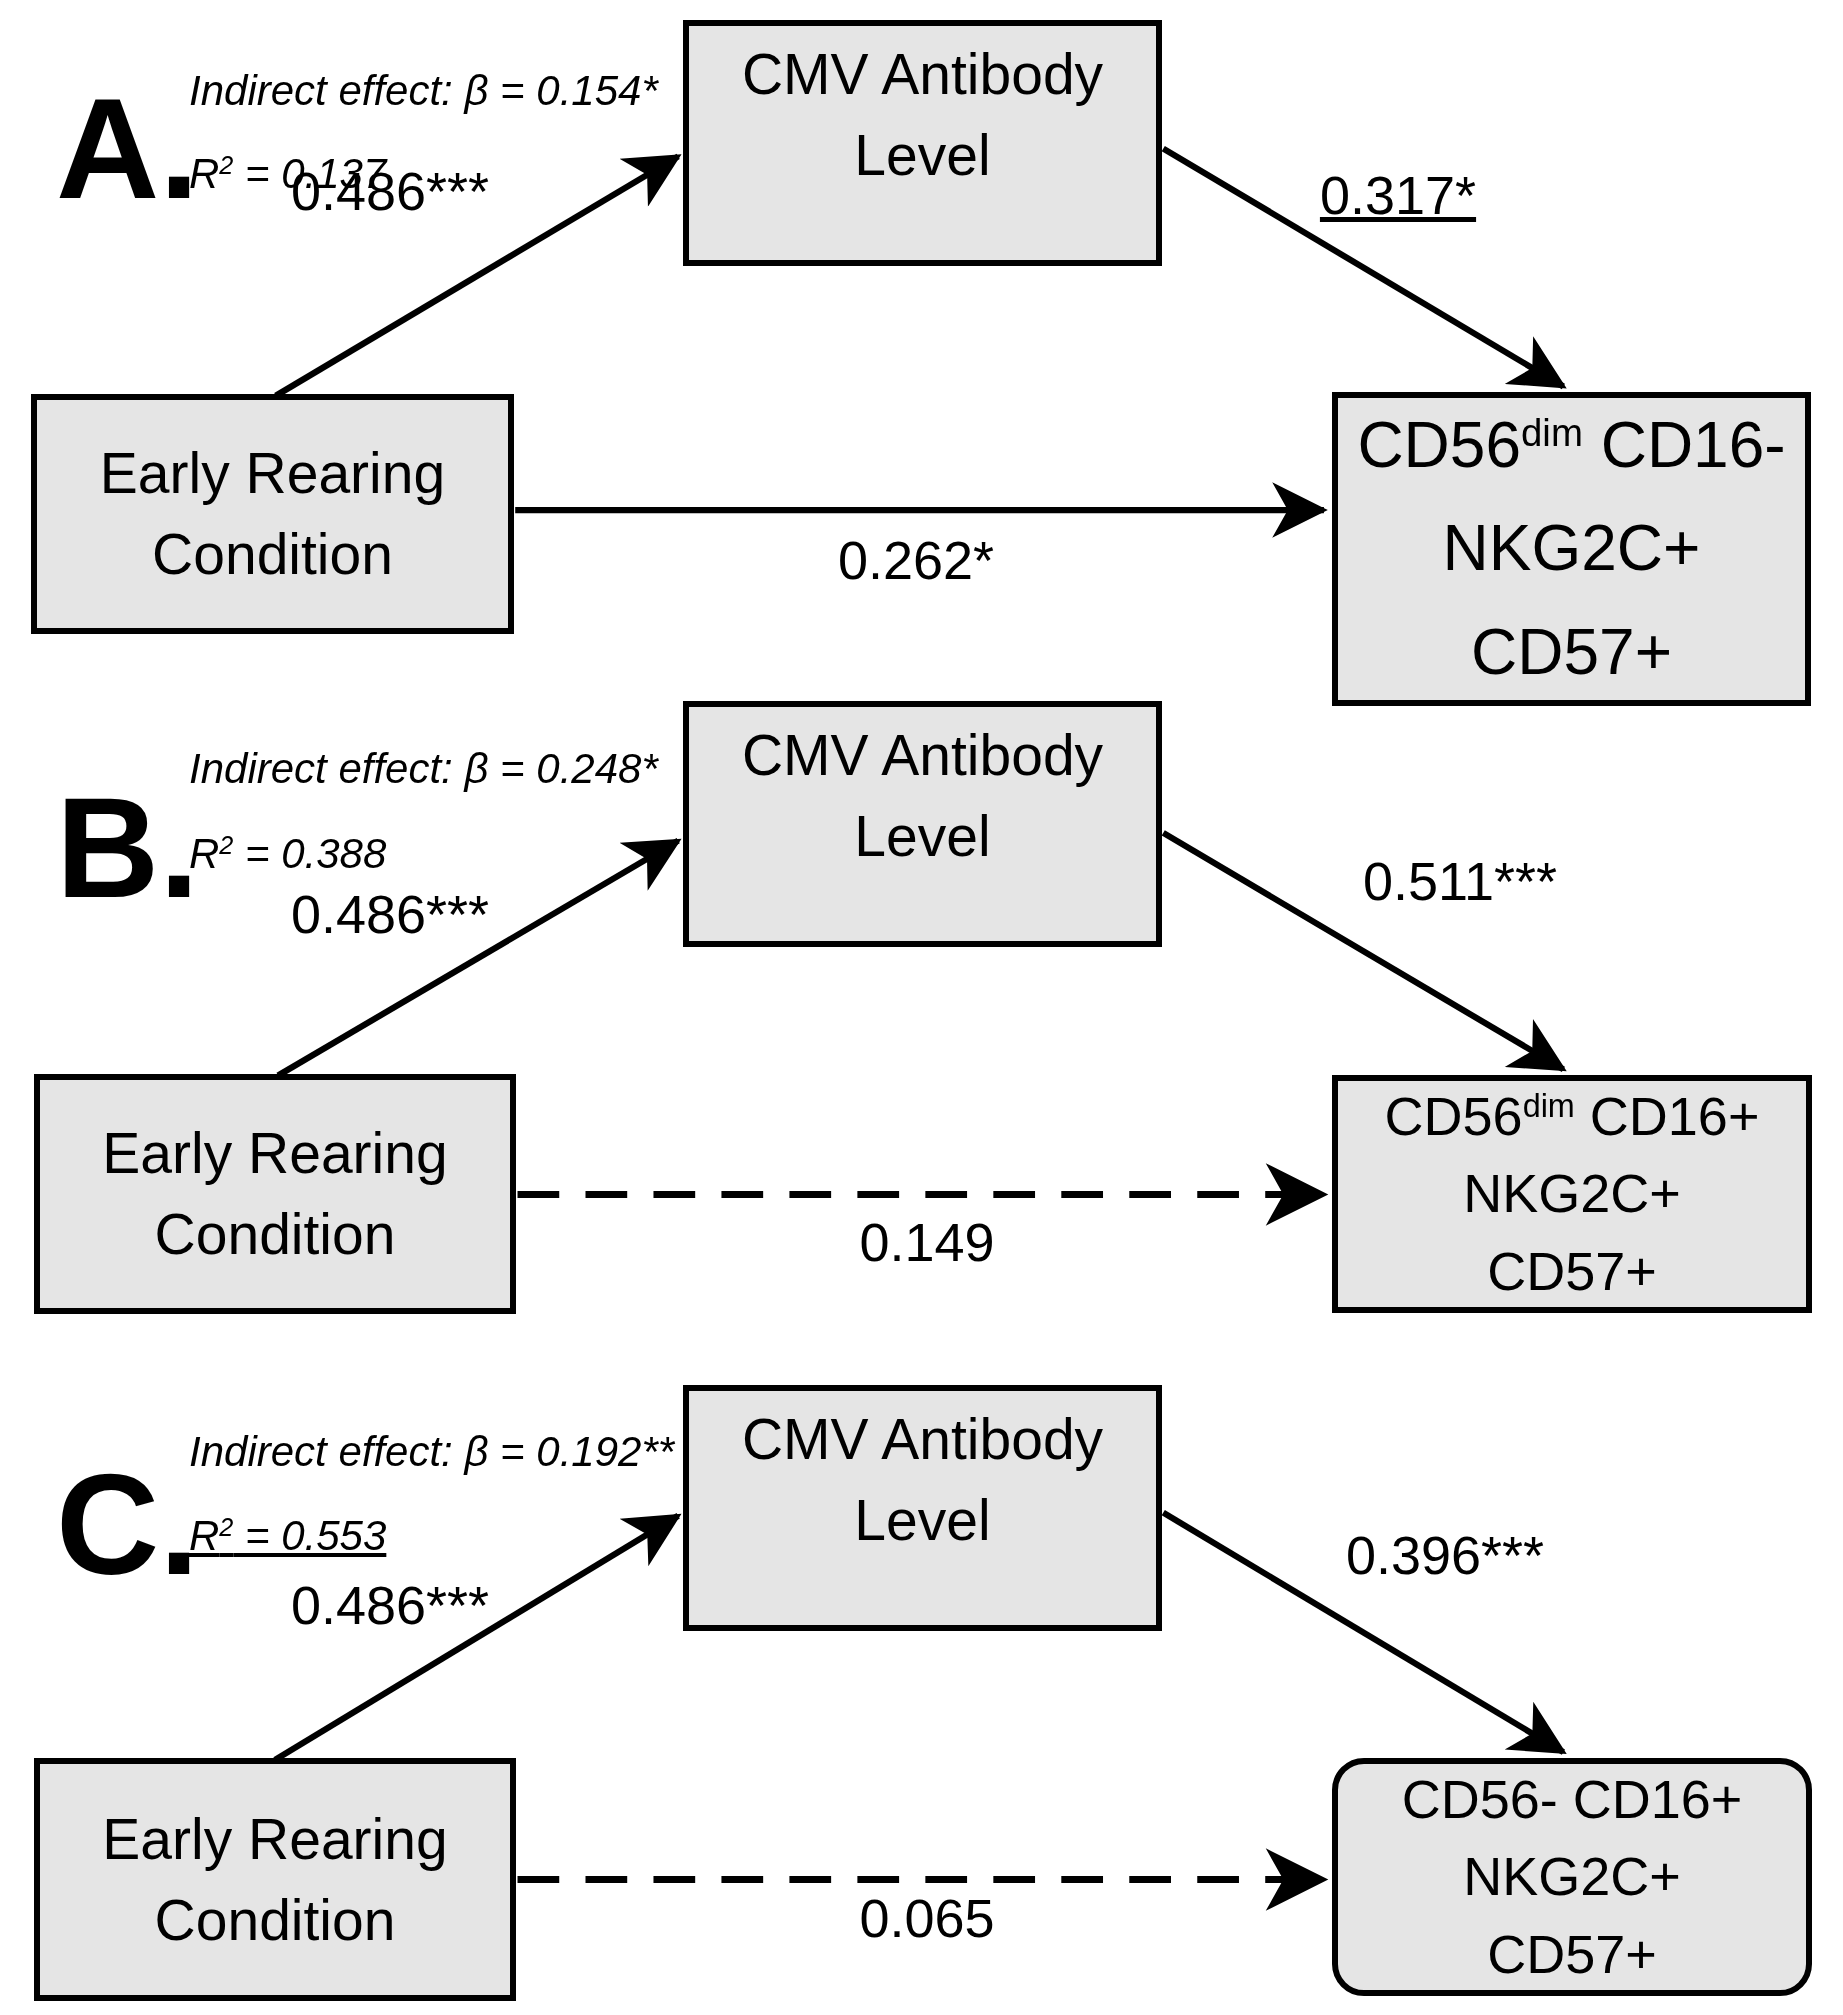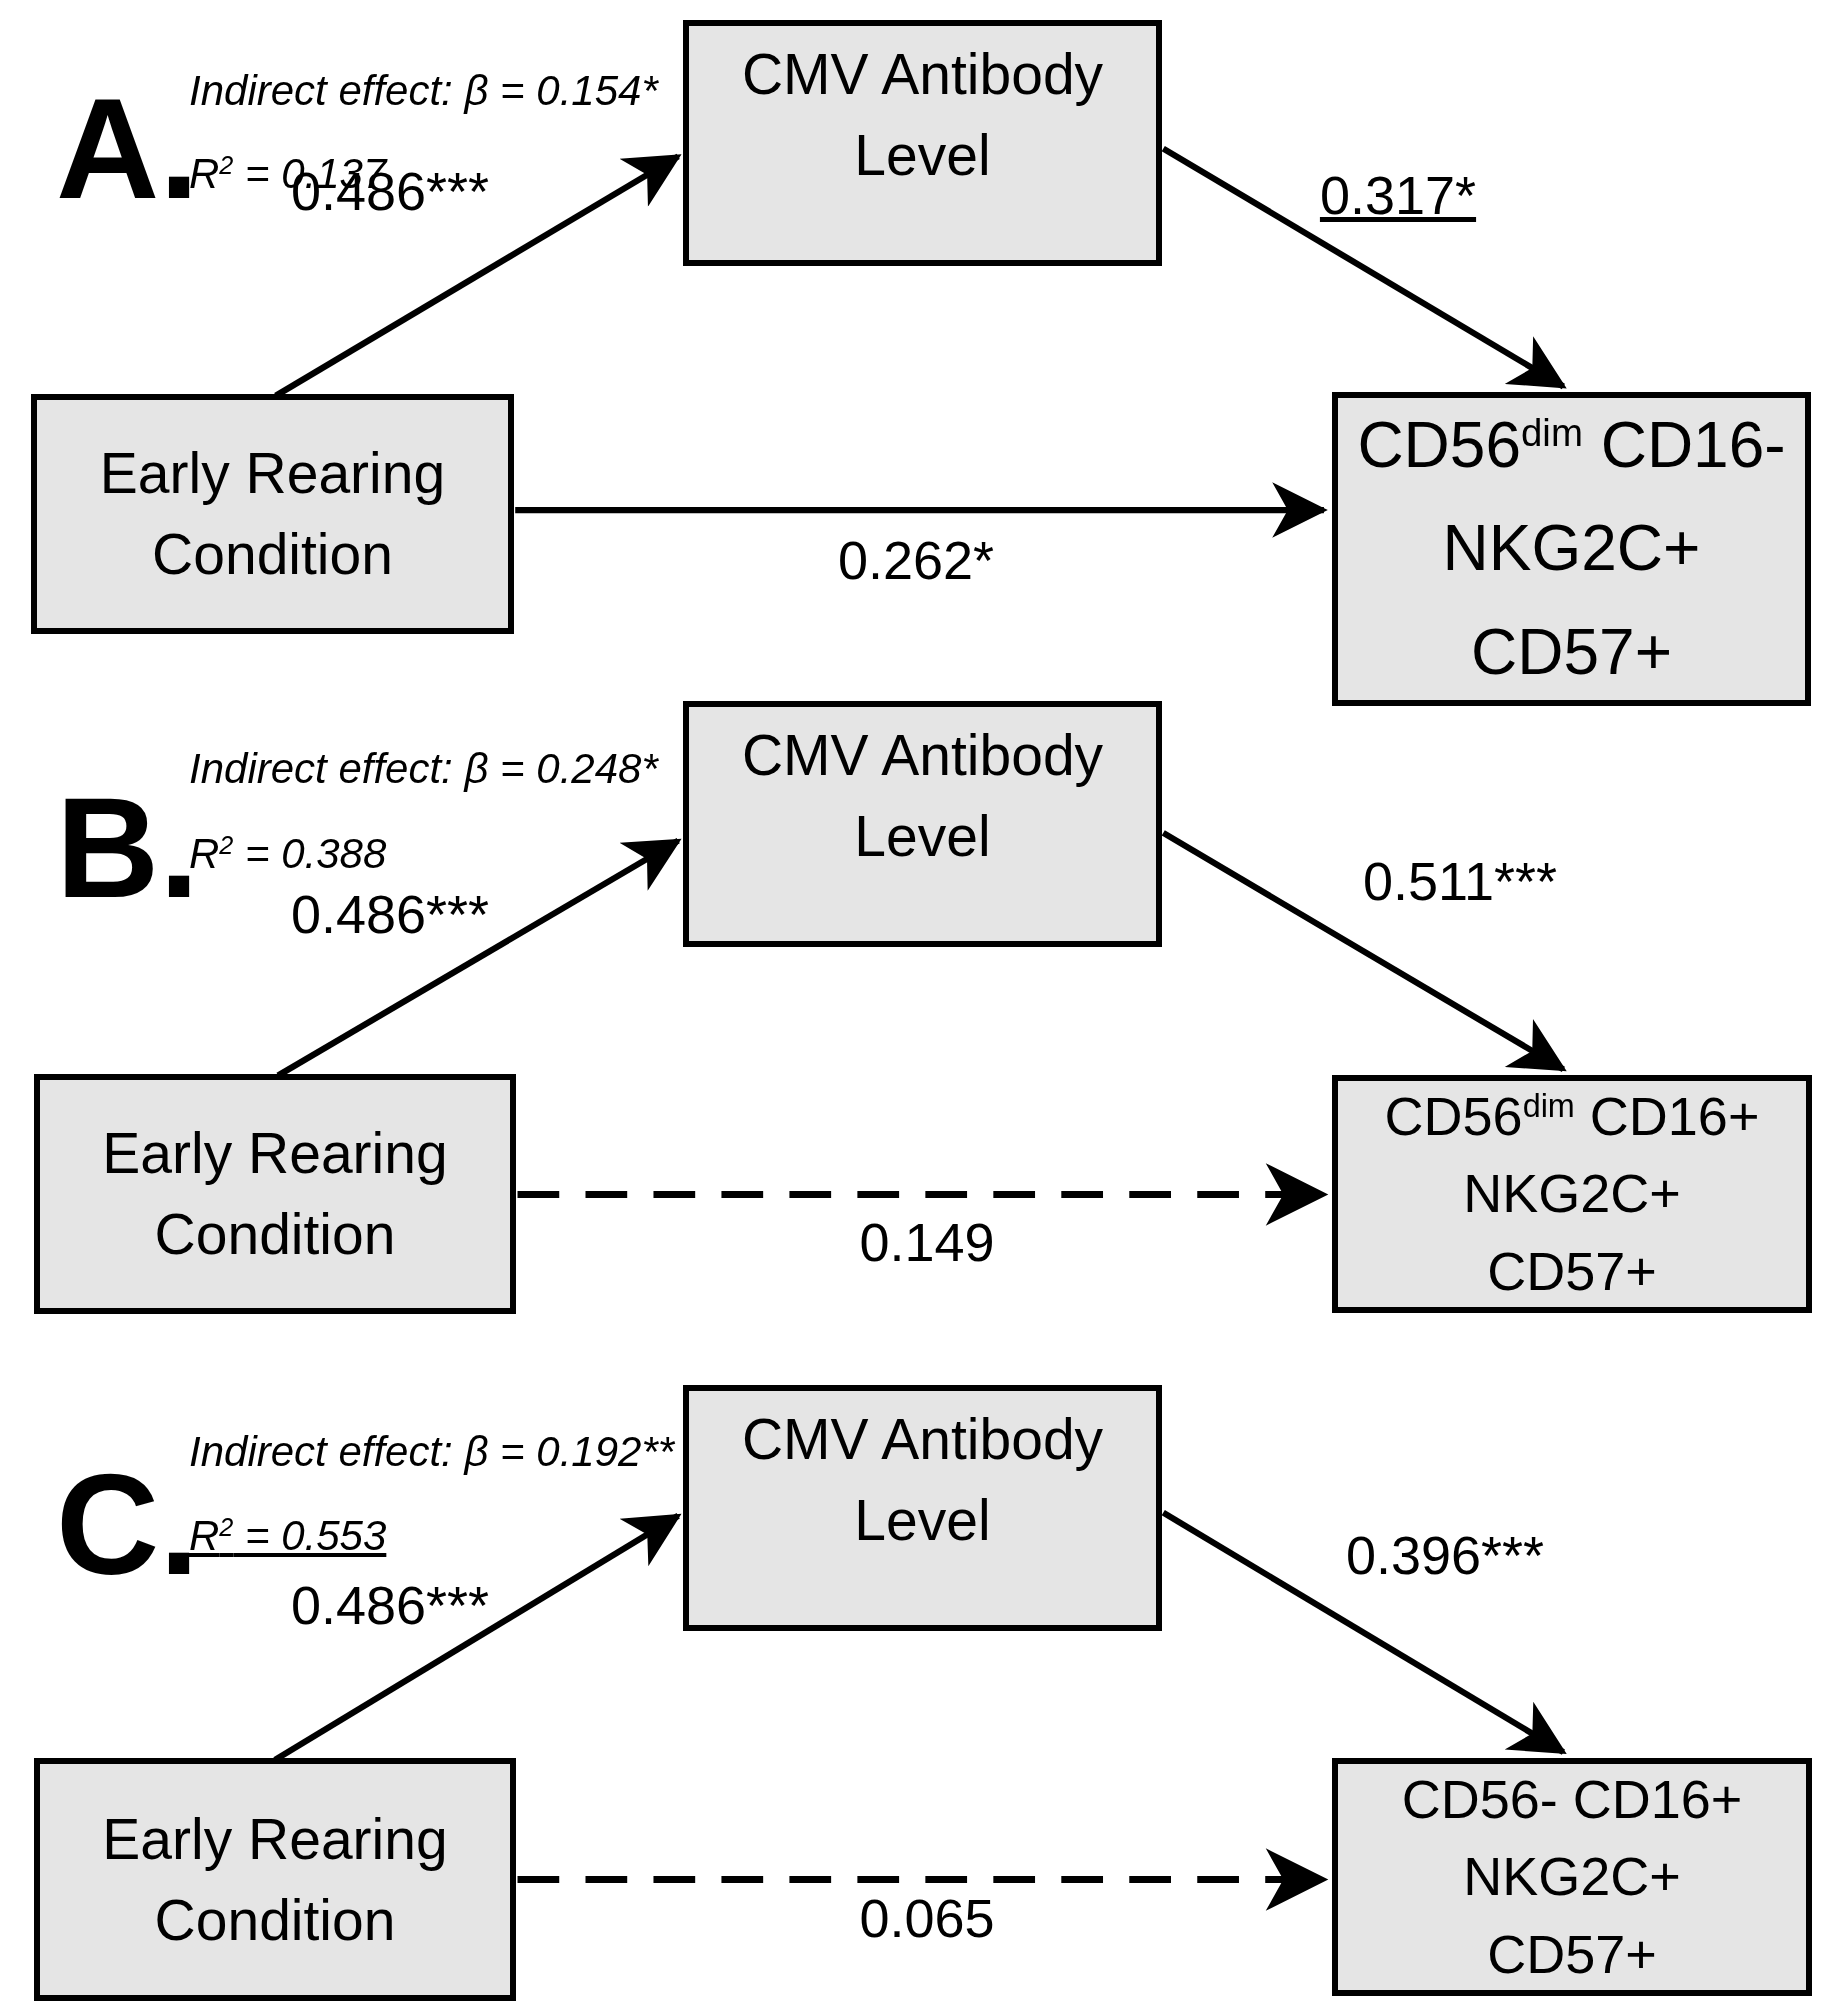--- a/index.html
+++ b/index.html
@@ -118,21 +118,21 @@
     <div class="box mediator-pad" style="left:683px; top:1385px; width:479px; height:246px;">
       <div class="node-text">CMV Antibody</div>
       <div class="node-text">Level</div>
     </div>
 
     <div class="box" style="left:34px; top:1758px; width:482px; height:243px;">
       <div class="node-text">Early Rearing</div>
       <div class="node-text">Condition</div>
     </div>
 
-    <div class="box" style="left:1332px; top:1758px; width:480px; height:238px;">
+    <div class="box" style="left:1332px; top:1758px; width:480px; height:238px;border-radius:32px;">
       <div class="outcome-text"><span>CD56- CD16+</span><span class="sup"></span><span></span></div>
       <div class="outcome-text">NKG2C+</div>
       <div class="outcome-text">CD57+</div>
     </div>
   </section>
 
 </div>
 
 
 </body></html>

